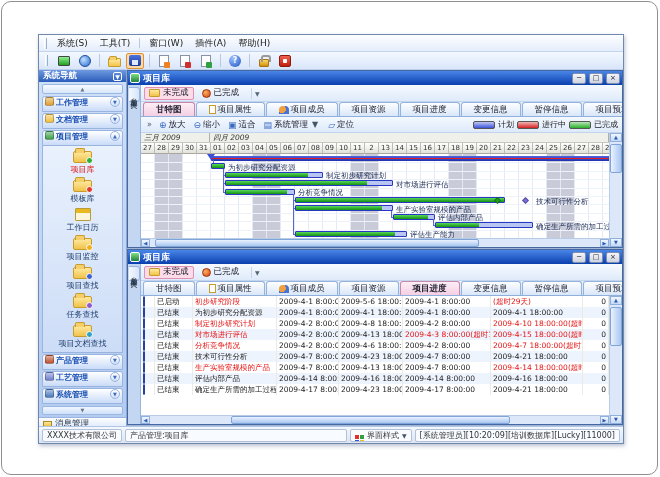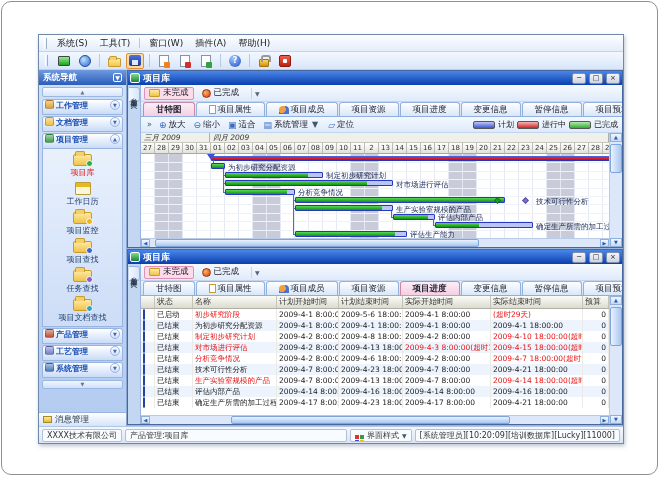--- a/index.html
+++ b/index.html
@@ -234,20 +234,26 @@
               <span class="gicon" style="background: linear-gradient(rgba(255, 255, 255, 0.533), rgb(58, 160, 74)), rgb(58, 160, 74);"></span>
               <span class="glabel">项目管理</span>
               <span class="chev">▲</span>
             </div>
             <div class="sb-items">
               <div class="nav-item selected">
                 <span class="folder">
                   <span class="badge" style="background: rgb(47, 174, 58);"></span>
                 </span>
                 <span class="nav-label">项目库</span>
+              </div>
+              <div class="nav-item">
+                <span class="folder">
+                  <span class="badge" style="background: rgb(224, 58, 42);"></span>
+                </span>
+                <span class="nav-label">模板库</span>
               </div>
               <div class="nav-item">
                 <span class="calendar"></span>
                 <span class="nav-label">工作日历</span>
               </div>
               <div class="nav-item">
                 <span class="folder">
                   <span class="badge" style="background: rgb(240, 176, 32);"></span>
                 </span>
                 <span class="nav-label">项目监控</span>
@@ -600,31 +606,20 @@
                 </span>
                 <span class="tab">
                   <span>暂停信息</span>
                 </span>
                 <span class="tab">
                   <span>项目预算</span>
                 </span>
               </div>
             <div class="table-area">
               <div class="table-col">
-                <div class="tbl-header" id="tbl-header">
-                    <span class="tbl-hcell" style="width: 14px;"></span>
-                    <span class="tbl-hcell" style="width: 38px;">状态</span>
-                    <span class="tbl-hcell" style="width: 84px;">名称</span>
-                    <span class="tbl-hcell" style="width: 62px;">计划开始时间</span>
-                    <span class="tbl-hcell" style="width: 64px;">计划结束时间</span>
-                    <span class="tbl-hcell" style="width: 88px;">实际开始时间</span>
-                    <span class="tbl-hcell" style="width: 92px;">实际结束时间</span>
-                    <span class="tbl-hcell" style="width: 26px;">预算</span>
-                    <span class="tbl-hcell" style="width: 14px;">成</span>
-                  </div>
                 <div class="tbl-body" id="tbl-body">
                     <div class="tbl-row">
                       <span class="tbl-cell" style="width: 14px;"><span class="st-icon"></span></span>
                       <span class="tbl-cell" style="width: 38px;">已启动</span>
                       <span class="tbl-cell red" style="width: 84px;">初步研究阶段</span>
                       <span class="tbl-cell" style="width: 62px;">2009-4-1 8:00:00</span>
                       <span class="tbl-cell" style="width: 64px;">2009-5-6 18:00:00</span>
                       <span class="tbl-cell" style="width: 88px;">2009-4-1 8:00:00</span>
                       <span class="tbl-cell red" style="width: 92px;">(超时29天)</span>
                       <span class="tbl-cell num" style="width: 26px;">0</span>

